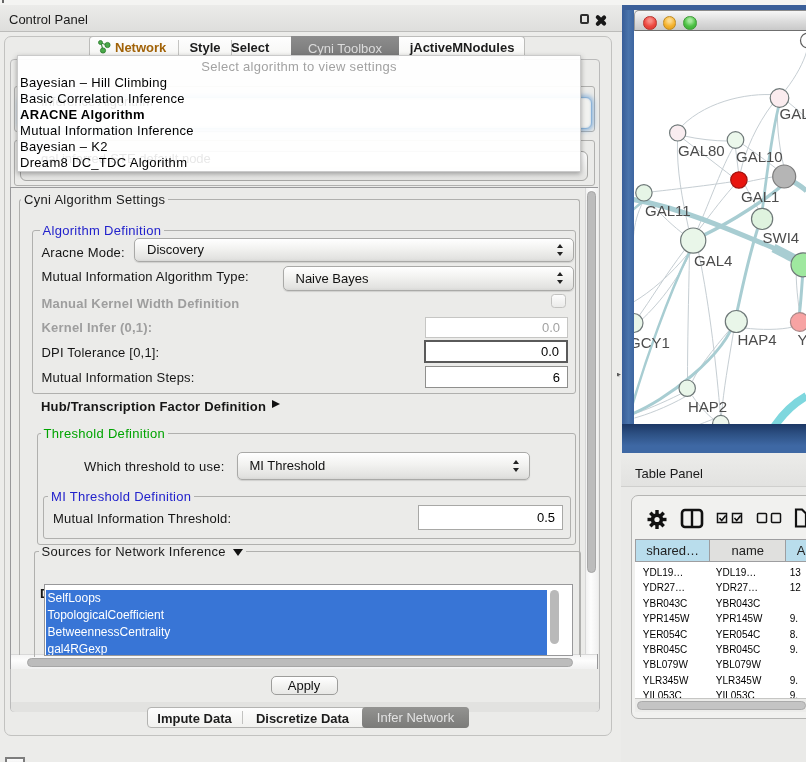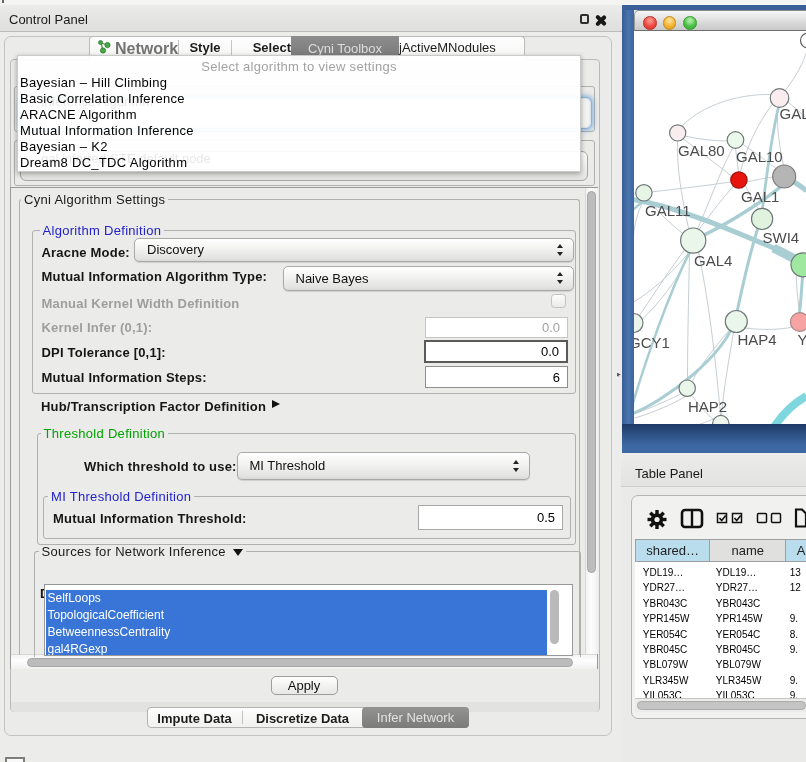--- a/index.html
+++ b/index.html
@@ -1,20 +1,20 @@
 <!DOCTYPE html>
 <html><head>
 <meta charset="utf-8">
 <style>
 html,body{margin:0;padding:0}
 body{width:806px;height:762px;overflow:hidden;background:#ececea;font-family:"Liberation Sans",sans-serif;position:relative}
 .ab{position:absolute}
 .fs{position:absolute;border:1px solid #b0b0ae;border-radius:3px}
 .fs>span{position:absolute;top:-7px;left:7px;background:#ebebe9;padding:0 3px;font-size:13px;letter-spacing:0.3px;line-height:14px;white-space:nowrap;color:#1a1a1a}
-.lbl{position:absolute;font-size:13px;font-weight:bold;color:#161616;letter-spacing:0.2px;white-space:nowrap}
+.lbl{position:absolute;font-size:13px;font-weight:normal;color:#161616;letter-spacing:0.2px;white-space:nowrap}
 .glbl{position:absolute;font-size:13px;font-weight:bold;color:#9e9e9e;letter-spacing:0.2px;white-space:nowrap}
 .combo{position:absolute;border:1px solid #a9a9a7;border-radius:5px;background:linear-gradient(#ffffff,#f2f2f0 45%,#e2e2e0 90%,#d8d8d6);box-shadow:0 1px 1px rgba(0,0,0,0.12);font-size:13px;color:#111}
 .combo .ct{position:absolute;left:12px;top:0;bottom:0;display:flex;align-items:center}
 .arr{position:absolute;right:9px;top:50%;width:7px;height:14px;margin-top:-7px}
 .arr:before,.arr:after{content:"";position:absolute;left:0;border-left:3.5px solid transparent;border-right:3.5px solid transparent}
 .arr:before{top:1px;border-bottom:4px solid #222}
 .arr:after{bottom:1px;border-top:4px solid #222}
 .tfield{position:absolute;background:#fff;border:1px solid #b9b9b7;font-size:13px;color:#000;text-align:right;display:flex;align-items:center;justify-content:flex-end;padding-right:7px;box-sizing:border-box}
 </style>
 </head>
@@ -40,25 +40,25 @@
 <div class="ab" style="left:89px;top:36px;width:436px;height:24px;background:linear-gradient(#fefefe,#f4f4f2);border:1px solid #bcbcba;border-bottom:none;border-radius:4px 4px 0 0;box-sizing:border-box"></div>
 <div class="ab" style="left:178px;top:40px;width:1px;height:16px;background:#c4c4c2"></div>
 <div class="ab" style="left:231px;top:40px;width:1px;height:16px;background:#c4c4c2"></div>
 <svg class="ab" style="left:97px;top:39px" width="15" height="16" viewBox="0 0 15 16">
   <line x1="4" y1="4" x2="10" y2="6" stroke="#4d8f4d" stroke-width="1.2"></line>
   <line x1="4" y1="4" x2="6" y2="11" stroke="#4d8f4d" stroke-width="1.2"></line>
   <circle cx="3.5" cy="3.5" r="2" fill="#49a949" stroke="#2c7a2c" stroke-width="0.8"></circle>
   <circle cx="10.5" cy="6" r="2.6" fill="#49a949" stroke="#2c7a2c" stroke-width="0.8"></circle>
   <circle cx="6" cy="11.5" r="2.6" fill="#49a949" stroke="#2c7a2c" stroke-width="0.8"></circle>
 </svg>
-<div class="ab" style="left:115px;top:40px;width:56px;font-size:16px;font-weight:bold;color:#737373">Network</div>
+<div class="ab" style="left:115px;top:40px;width:56px;font-size:13px;font-weight:bold;color:#a16207">Network</div>
 <div class="ab" style="left:178px;top:40px;width:54px;text-align:center;font-size:13px;font-weight:bold;color:#1c1c1c">Style</div>
-<div class="ab" style="left:231px;top:40px;width:60px;text-align:right;font-size:13px;font-weight:bold;color:#1c1c1c">Select</div>
+<div class="ab" style="left:231px;top:40px;width:60px;text-align:left;font-size:13px;font-weight:bold;color:#1c1c1c">Select</div>
 <div class="ab" style="left:291px;top:36px;width:108px;height:24px;background:linear-gradient(#8d8d8d,#767676);display:flex;align-items:center;justify-content:center;font-size:13px;color:#dcdcdc">Cyni Toolbox</div>
-<div class="ab" style="left:399px;top:40px;width:126px;font-size:13px;font-weight:normal;color:#1c1c1c">jActiveMNodules</div>
+<div class="ab" style="left:399px;top:40px;width:126px;text-align:center;font-size:13px;font-weight:bold;color:#1c1c1c">jActiveMNodules</div>
 
 <div class="fs" style="left:14px;top:86px;width:579px;height:44px"></div>
 <div class="ab" style="left:20px;top:97px;width:570px;height:30px;border-radius:6px;border:1px solid #8ab2d8;box-shadow:0 0 4px 2px rgba(90,150,210,0.55), inset 0 0 2px rgba(90,150,210,0.5);background:#f2f2f0"></div>
 <div class="fs" style="left:14px;top:140px;width:579px;height:44px"></div>
 <div class="ab" style="left:20px;top:151px;width:566px;height:28px;border-radius:6px;border:1px solid #a5a5a3;background:linear-gradient(#fdfdfd,#e4e4e2)"></div>
 
 <div class="ab" style="left:10px;top:187px;width:588px;height:482px;border:1px solid #98989a;box-sizing:border-box;background:#ebebe9"></div>
 
 <div class="ab" style="left:585px;top:188px;width:12px;height:466px;background:linear-gradient(90deg,#f2f2f2,#fdfdfd 40%,#f0f0f0);border-left:1px solid #d8d8d8"></div>
 <div class="ab" style="left:586.5px;top:191px;width:9px;height:382px;border-radius:5px;background:#bcbcbc;border:1px solid #a6a6a6;box-sizing:border-box"></div>
@@ -134,21 +134,21 @@
 
 <div class="ab" style="left:4.5px;top:756.5px;width:20px;height:10px;border:2.5px solid #7d7d7d;background:linear-gradient(#fdfdfd,#ececec);box-sizing:border-box"></div>
 
 <div class="ab" style="left:17px;top:55px;width:564px;height:117px;background:rgba(255,255,255,0.94);border:1px solid #cacaca;box-shadow:0 2px 5px rgba(60,60,60,0.45);box-sizing:border-box;overflow:hidden">
   <div class="ab" style="left:23px;top:38px;font-size:13px;color:rgba(120,120,120,0.18)">Inference Algorithm</div>
   <div class="ab" style="left:23px;top:95px;font-size:13px;color:rgba(120,120,120,0.18)">gal inferred-STE default node</div>
   <div class="ab" style="left:0;top:3px;width:562px;text-align:center;font-size:13px;letter-spacing:0.3px;color:#a2a2a2;height:16px;line-height:16px">Select algorithm to view settings</div>
   <div class="ab" style="left:2px;top:19px;font-size:13px;letter-spacing:0.3px;color:#000">
     <div style="height:16px;line-height:16px">Bayesian – Hill Climbing</div>
     <div style="height:16px;line-height:16px">Basic Correlation Inference</div>
-    <div style="height:16px;line-height:16px;font-weight:normal">ARACNE Algorithm</div>
+    <div style="height:16px;line-height:16px;font-weight:bold">ARACNE Algorithm</div>
     <div style="height:16px;line-height:16px">Mutual Information Inference</div>
     <div style="height:16px;line-height:16px">Bayesian – K2</div>
     <div style="height:16px;line-height:16px">Dream8 DC_TDC Algorithm</div>
   </div>
 </div>
 
 <div class="ab" style="left:622px;top:0;width:184px;height:5px;background:#f4f4f2"></div>
 <div class="ab" style="left:622px;top:5px;width:184px;height:5px;background:#3a5f99"></div>
 <div class="ab" style="left:622px;top:10px;width:11.5px;height:443px;background:linear-gradient(90deg,#385d97,#4a74ac 55%,#3d65a0)"></div>
 

